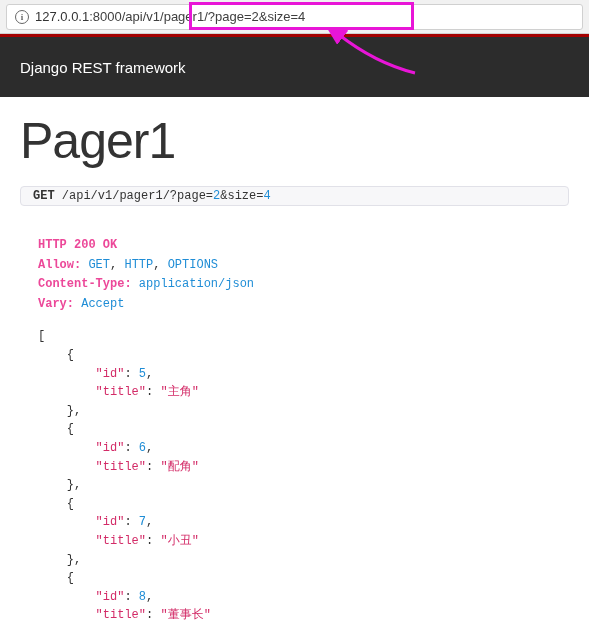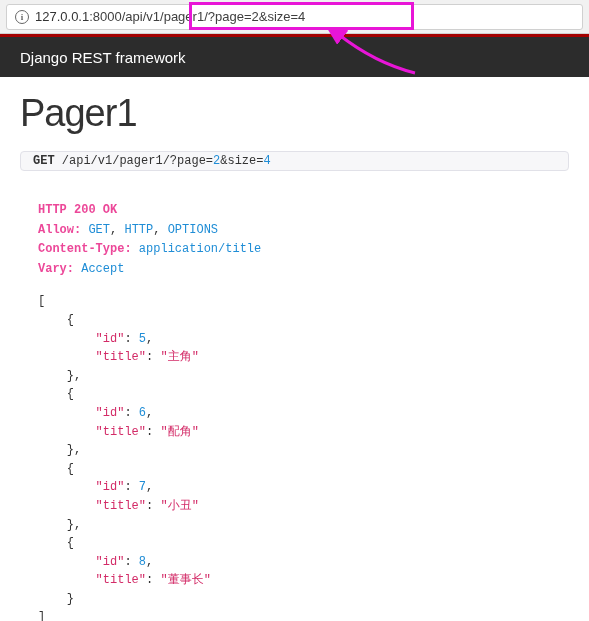--- a/index.html
+++ b/index.html
@@ -8,25 +8,25 @@
 .browser-bar { height: 34px; background: #f1f1f1; border-bottom: 1px solid #d0d0d0; display: flex; align-items: center; padding: 3px 6px; }
 .url-wrap { flex: 1; background: #fff; border: 1px solid #d0d0d0; border-radius: 3px; height: 26px; display: flex; align-items: center; padding: 0 8px; font-size: 13px; color: #333; position: relative; }
 .url-icon { width: 14px; height: 14px; border: 1px solid #666; border-radius: 50%; display: flex; align-items: center; justify-content: center; font-size: 9px; font-weight: bold; color: #666; margin-right: 6px; font-family: Georgia, serif; }
 .url-text .grey { color: #404040; }
 .highlight-box { position: absolute; top: -3px; left: 182px; width: 225px; height: 28px; border: 3px solid #e815d7; pointer-events: none; }
 
 .arrow-svg { position: absolute; top: 28px; left: 320px; pointer-events: none; z-index: 10; }
 
 .red-bar { height: 3px; background: #a30000; }
 
-.drf-header { background: #2c2c2c; color: #fff; padding: 0 20px; height: 40px; display: flex; align-items: center; font-size: 15px; }
+.drf-header { background: #2c2c2c; color: #fff; padding: 0 20px; height: 60px; display: flex; align-items: center; font-size: 15px; }
 .drf-header a { color: #fff; text-decoration: none; }
 
 .content { padding: 15px 20px 0 20px; background: #fff; }
-h1.page-title { font-size: 38px; font-weight: 500; color: #333; margin-bottom: 16px; font-family: "Helvetica Neue", Helvetica, Arial, sans-serif; letter-spacing: -1px; }
+h1.page-title { font-size: 50px; font-weight: 500; color: #333; margin-bottom: 16px; font-family: "Helvetica Neue", Helvetica, Arial, sans-serif; letter-spacing: -1px; }
 
 .request-line { background: #f7f7f9; border: 1px solid #e1e1e8; border-radius: 4px; padding: 2px 12px; font-family: Menlo, Consolas, "Courier New", monospace; font-size: 12px; color: #333; }
 .request-line .method { font-weight: bold; color: #333; }
 .request-line .num { color: #1f8dd6; }
 
 .response-block { margin-top: 18px; padding: 12px 18px 18px 18px; font-family: Menlo, Consolas, "Courier New", monospace; font-size: 12px; line-height: 1.55; color: #333; }
 .response-block .header-line { margin-bottom: 1px; }
 .response-block .hk { font-weight: bold; color: #ec4899; }
 .response-block .hv { color: #1f8dd6; }
 .response-block .hv-sep { color: #333; }
@@ -68,21 +68,21 @@
 
   <div class="request-line">
     <span class="method">GET</span>
     <span> <span>/api/v1/pager1/?page=</span><span class="num">2</span><span>&amp;size=</span><span class="num">4</span></span>
   </div>
 
   <div class="response-block">
     <div class="header-line"><span class="hk">HTTP 200 OK</span></div>
     <div id="resp-headers">
         <div class="header-line"><span class="hk">Allow:</span> <span class="hv">GET</span><span class="hv-sep">, </span><span class="hv">HTTP</span><span class="hv-sep">, </span><span class="hv">OPTIONS</span></div>
-        <div class="header-line"><span class="hk">Content-Type:</span> <span class="hv">application/title</span></div>
+        <div class="header-line"><span class="hk">Content-Type:</span> <span class="hv">application/json</span></div>
         <div class="header-line"><span class="hk">Vary:</span> <span class="hv">Accept</span></div>
       </div>
     <div class="json-body" id="json-body">[
     {
         <span class="k">"id"</span>: <span class="n">5</span>,
         <span class="k">"title"</span>: <span class="s">"主角"</span>
     },
     {
         <span class="k">"id"</span>: <span class="n">6</span>,
         <span class="k">"title"</span>: <span class="s">"配角"</span>

